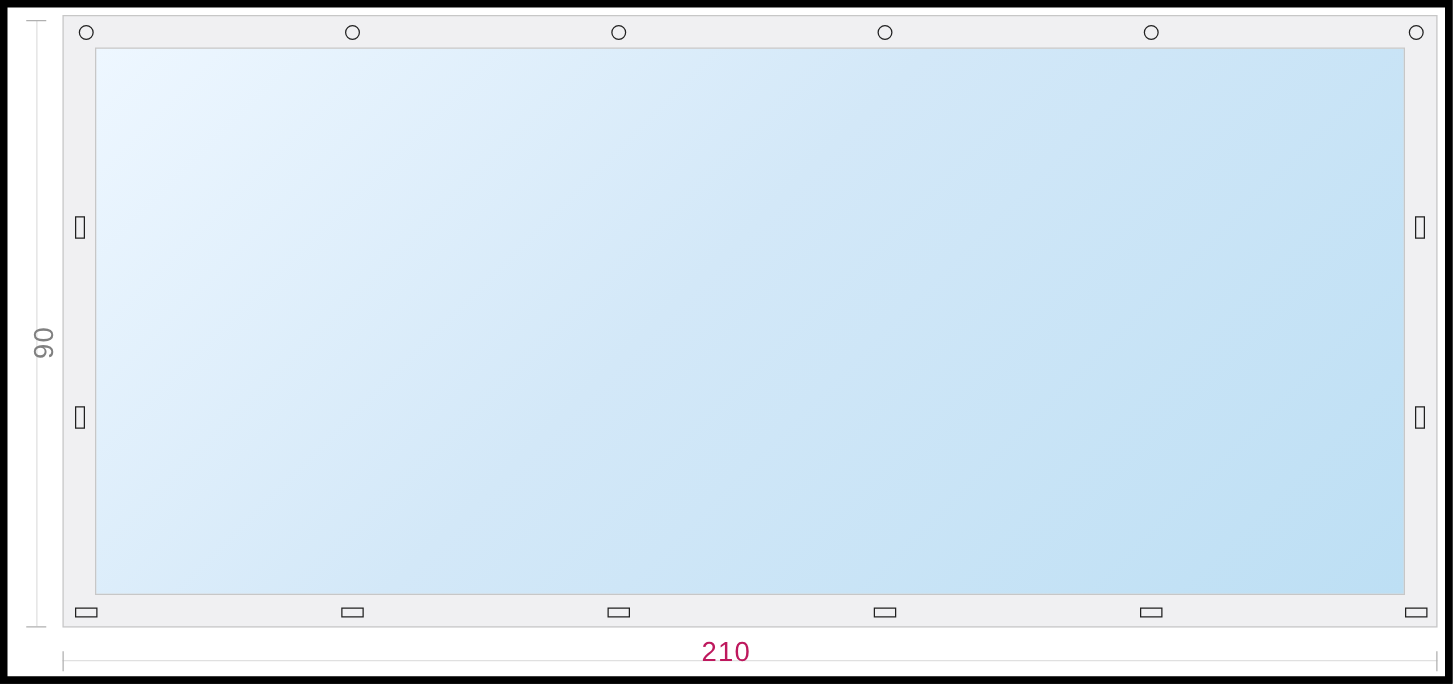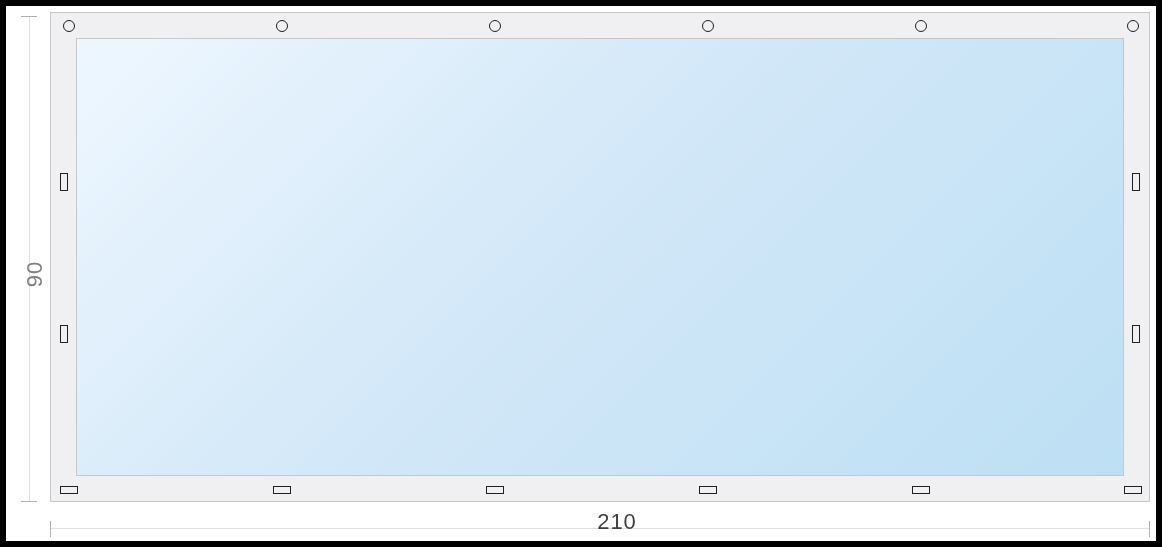--- a/index.html
+++ b/index.html
@@ -5,21 +5,21 @@
   html,body{margin:0;padding:0;width:1162px;height:547px;background:#000;font-family:Arial,Helvetica,sans-serif;overflow:hidden;}
   .stage{position:absolute;inset:0;}
   
   .drawing-area{position:absolute;left:6px;top:6px;width:1150px;height:535px;background:#fff;}
   
   .dim-height-label{position:absolute;left:16px;top:50%;transform:translateY(-50%) rotate(-90deg);transform-origin:center;color:#808080;font-size:22px;letter-spacing:1px;}
   .dim-height-tick-top{position:absolute;left:15px;top:10px;width:16px;height:0;border-top:1px solid #b0b0b0;}
   .dim-height-tick-bot{position:absolute;left:15px;top:495px;width:16px;height:0;border-top:1px solid #b0b0b0;}
   .dim-height-line{position:absolute;left:23px;top:10px;width:0;height:485px;border-left:1px solid #e0e0e0;}
   
-  .dim-width-label{position:absolute;left:50%;bottom:6px;transform:translateX(-50%);color:#404040;font-size:22px;letter-spacing:1px;margin-left:36px;}
+  .dim-width-label{position:absolute;left:50%;bottom:6px;transform:translateX(-50%);color:#be185d;font-size:22px;letter-spacing:1px;}
   .dim-width-tick-l{position:absolute;left:44px;bottom:4px;height:16px;width:0;border-left:1px solid #b0b0b0;}
   .dim-width-tick-r{position:absolute;right:6px;bottom:4px;height:16px;width:0;border-left:1px solid #b0b0b0;}
   .dim-width-line{position:absolute;left:44px;bottom:12px;height:0;width:1100px;border-top:1px solid #e0e0e0;}
   
   .panel-outer{position:absolute;left:44px;top:6px;width:1100px;height:490px;background:#f0f0f2;border:1px solid #c7c7c7;box-sizing:border-box;}
   
   .panel-glass{position:absolute;left:25px;top:25px;right:25px;bottom:25px;background:linear-gradient(135deg,#eef7ff 0%,#d3e8f8 45%,#bddff4 100%);border:1px solid #c7c7c7;box-sizing:border-box;}
   
   .marker{position:absolute;box-sizing:border-box;}
   .mk-circle{width:12px;height:12px;border:1.7px solid #202020;border-radius:50%;background:transparent;}

